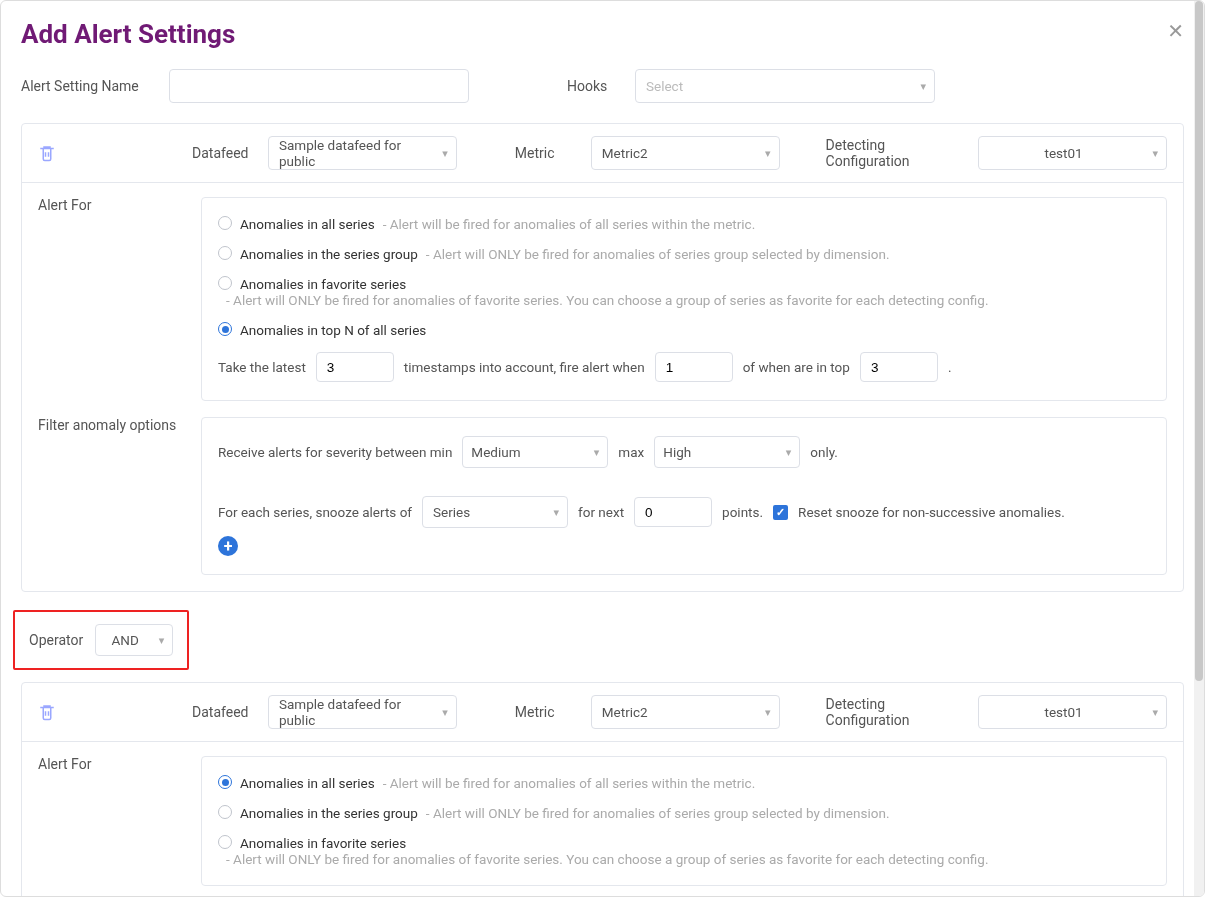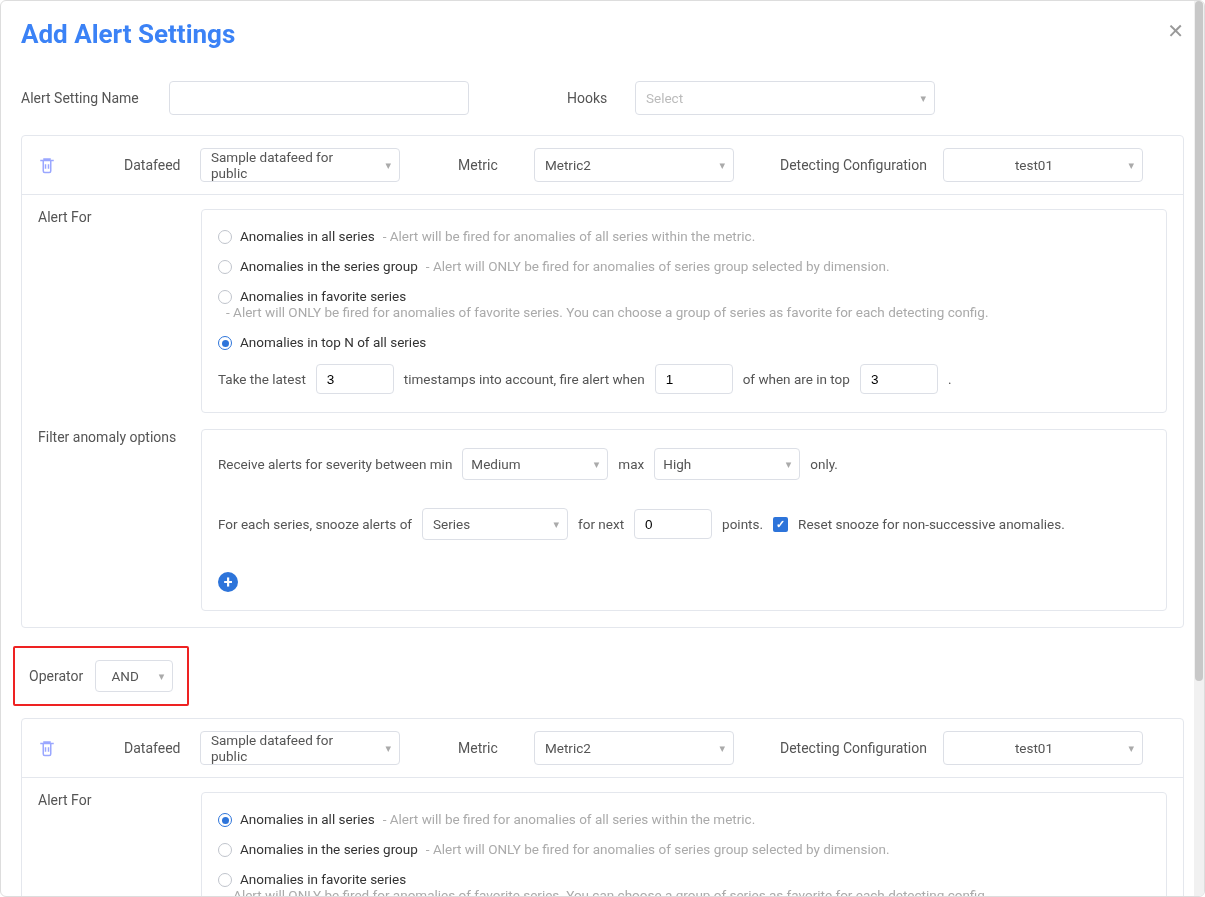--- a/index.html
+++ b/index.html
@@ -15,22 +15,22 @@
     overflow: hidden;
   }
   .dialog {
     padding: 18px 20px;
     height: 100%;
     overflow: hidden;
   }
   .page-title {
     font-size: 26px;
     font-weight: 700;
-    color: #3b82f6;
-    margin-bottom: 32px;
+    color: #701a75;
+    margin-bottom: 20px;
   }
   .close-icon {
     position: absolute;
     top: 18px;
     right: 20px;
     font-size: 20px;
     color: #999;
     cursor: pointer;
   }
   .top-row {
@@ -95,21 +95,21 @@
     color: #9aa7ff;
     width: 18px;
     height: 18px;
     flex-shrink: 0;
     cursor: pointer;
   }
   .config-header .hdr-label {
     font-size: 14px;
     color: #555;
     min-width: 60px;
-    margin-left: 52px;
+    margin-left: 120px;
   }
   .config-header .hdr-label.metric { margin-left: 42px; }
   .config-header .hdr-label.detcfg { margin-left: 30px; }
   .sel-datafeed { width: 200px; }
   .sel-metric { width: 200px; }
   .sel-detcfg { width: 200px; justify-content: center; }
 
   .config-body {
     display: flex;
     padding: 14px 16px 16px 16px;
@@ -121,21 +121,21 @@
     color: #555;
   }
   .panel {
     flex: 1;
     border: 1px solid #e4e7ed;
     border-radius: 4px;
     padding: 18px 16px;
   }
   .radio-row {
     display: flex;
-    align-items: flex-end;
+    align-items: flex-start;
     margin-bottom: 14px;
     font-size: 13.5px;
     flex-wrap: wrap;
   }
   .radio-row:last-child { margin-bottom: 0; }
   .radio {
     width: 14px; height: 14px;
     border: 1.5px solid #c0c4cc;
     border-radius: 50%;
     margin-right: 8px;
@@ -323,21 +323,21 @@
             <span>Medium</span>
             <span class="chevron">▾</span>
           </div>
           <span>max</span>
           <div class="select sel-sm">
             <span>High</span>
             <span class="chevron">▾</span>
           </div>
           <span>only.</span>
         </div>
-        <div class="filter-row" style="margin-bottom:32px;">
+        <div class="filter-row" style="margin-bottom:8px;">
           <span>For each series, snooze alerts of</span>
           <div class="select sel-series">
             <span>Series</span>
             <span class="chevron">▾</span>
           </div>
           <span>for next</span>
           <input class="num-input" value="0" style="">
           <span>points.</span>
           <span class="checkbox">✓</span>
           <span>Reset snooze for non-successive anomalies.</span>

